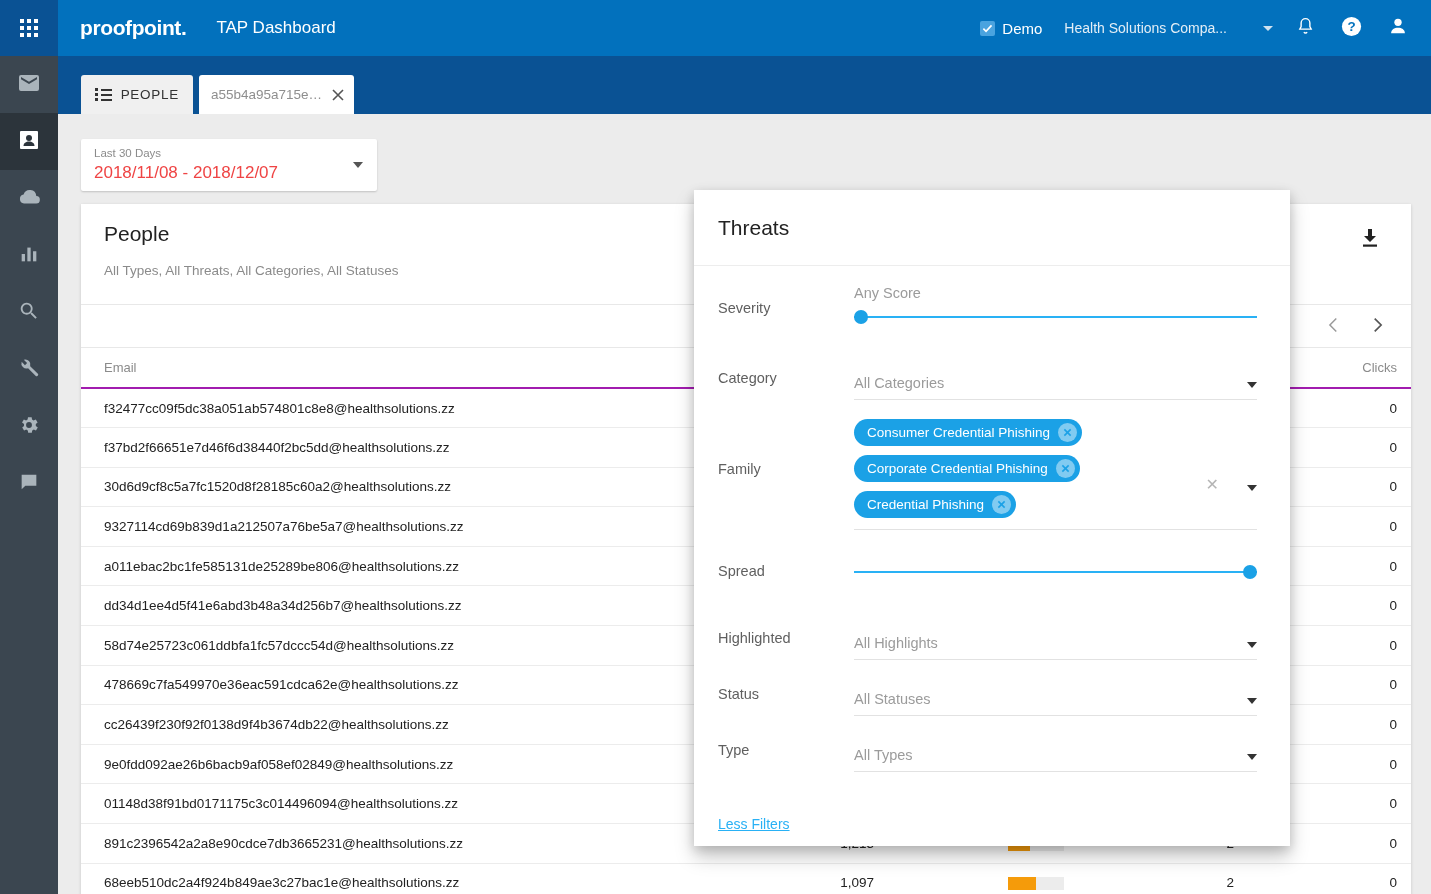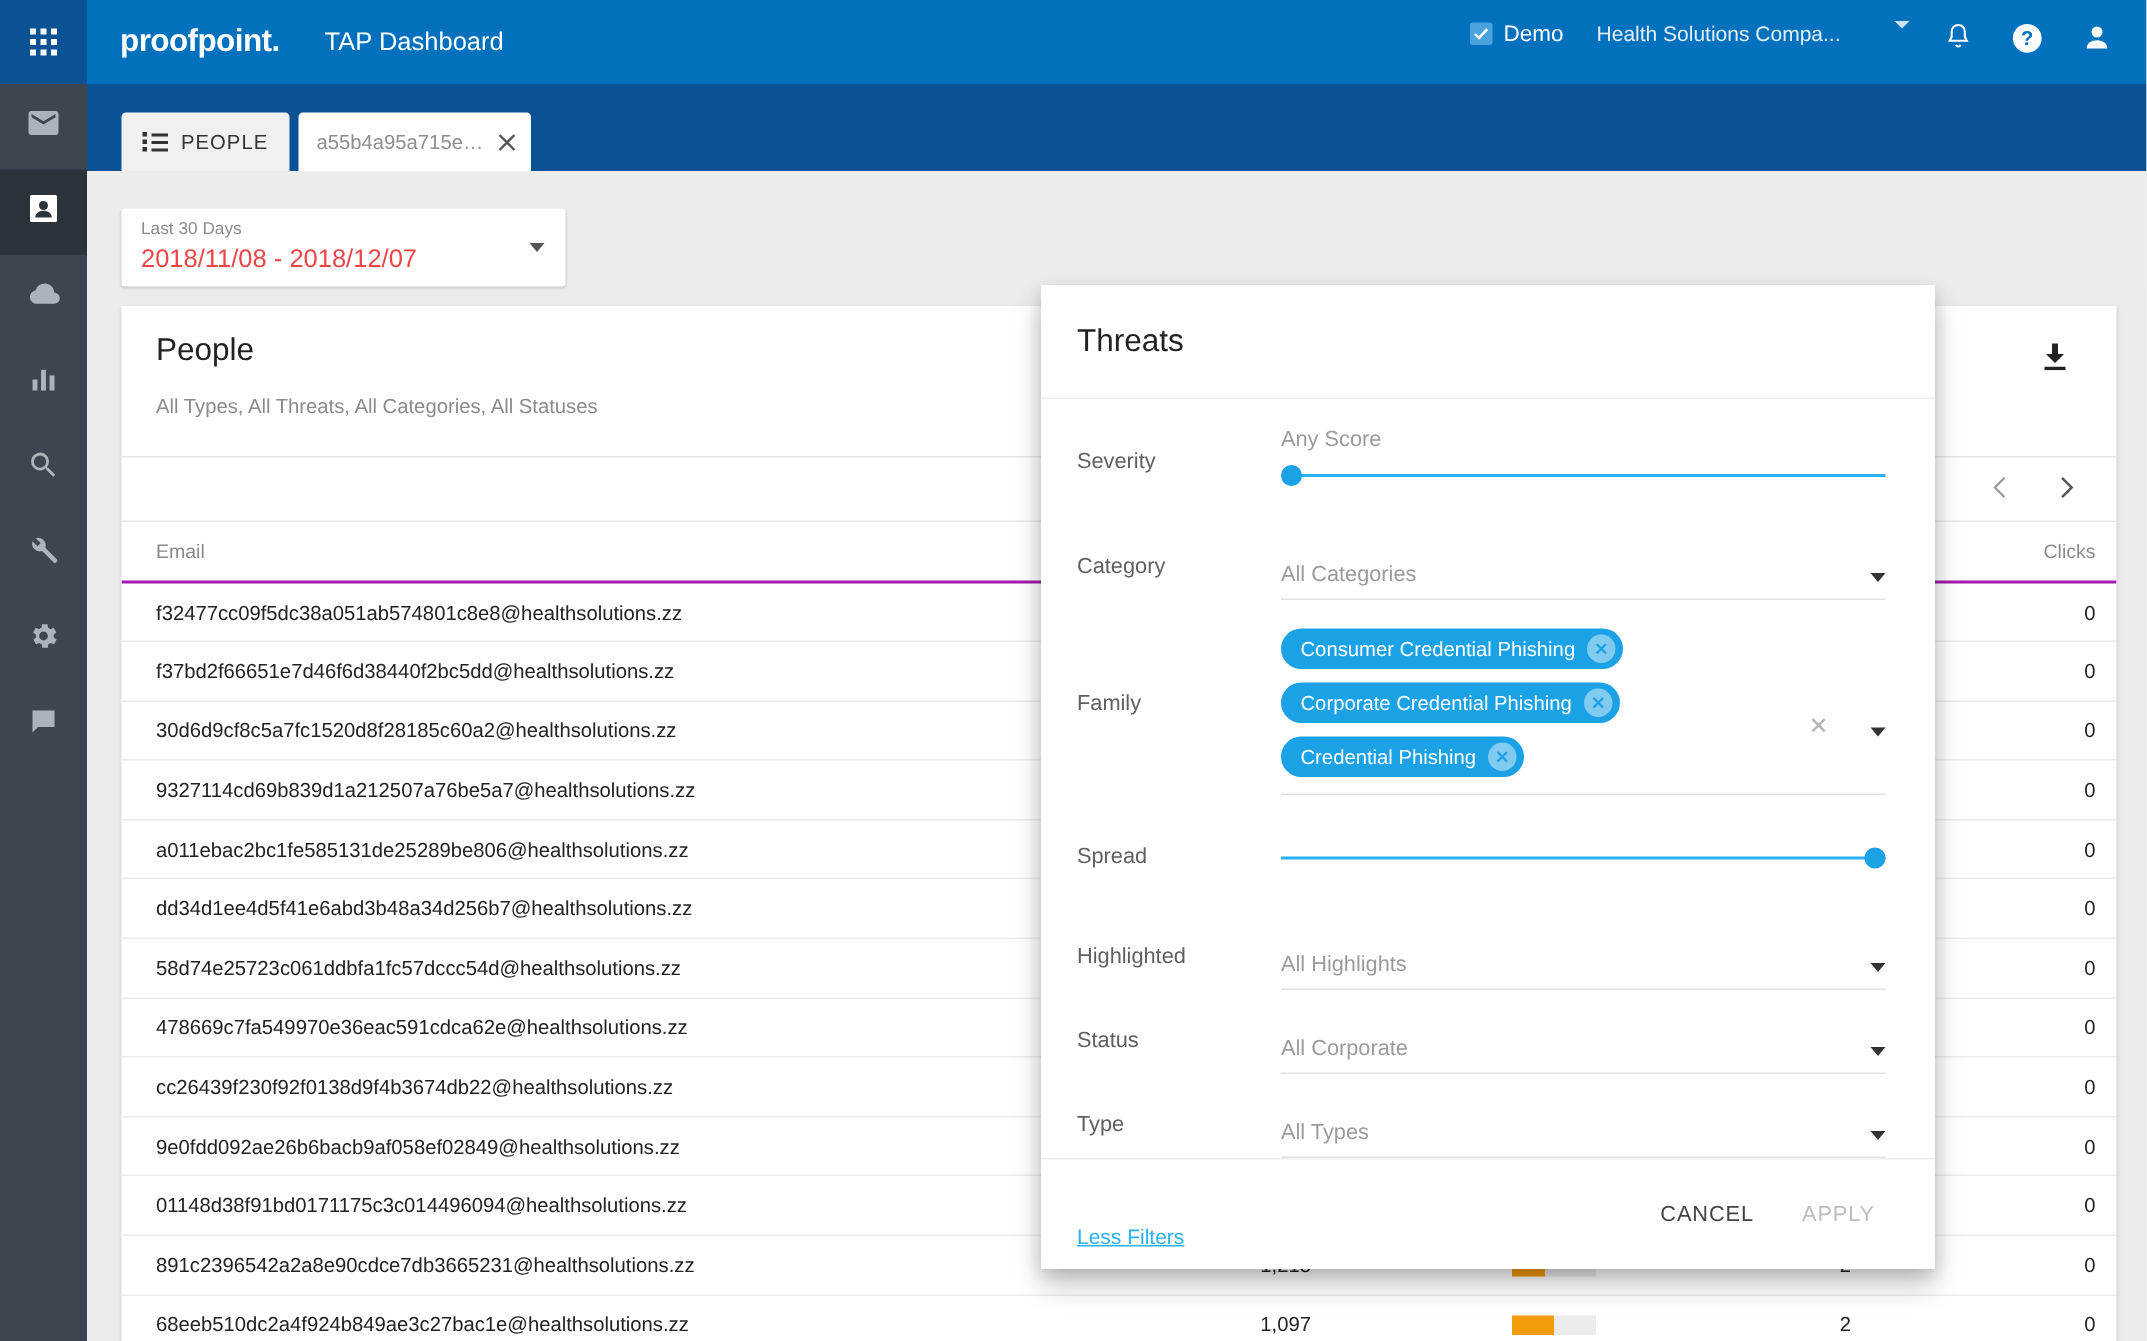--- a/index.html
+++ b/index.html
@@ -34,21 +34,21 @@
   
   #header {
     position: absolute; left: 58px; top: 0; right: 0; height: 56px;
     background: #0271bd; display: flex; align-items: center; z-index: 30;
   }
   #logo {
     color: #fff; font-size: 21px; font-weight: bold; letter-spacing: -0.4px;
     margin-left: 22px;
   }
   #app-title { color: #fff; font-size: 17px; margin-left: 30px; font-weight: 400; }
-  #header-right { margin-left: auto; display: flex; align-items: flex-start; padding-right: 18px; }
+  #header-right { margin-left: auto; display: flex; align-items: center; padding-right: 18px; }
   .demo-wrap { display: flex; align-items: center; margin-right: 22px; cursor: pointer; }
   .cbx {
     width: 15px; height: 15px; background: #4aa3df; border-radius: 2px;
     display: flex; align-items: center; justify-content: center; margin-right: 7px;
   }
   .cbx svg { display: block; }
   .demo-label { color: #fff; font-size: 15px; }
   #tenant { color: #e3eef6; font-size: 14px; max-width: 170px;
             overflow: hidden; white-space: nowrap; text-overflow: ellipsis; }
   .caret-white {
@@ -612,38 +612,34 @@
             <span class="fplace">All Highlights</span>
           </div>
           <span class="sel-caret"></span>
         </div>
       </div>
 
       <div class="frow" style="height:56px;">
         <div class="flabel">Status</div>
         <div class="fctl">
           <div class="sel-row uline">
-            <span class="fplace">All Corporate</span>
+            <span class="fplace">All Statuses</span>
           </div>
           <span class="sel-caret"></span>
         </div>
       </div>
 
       <div class="frow" style="height:56px;">
         <div class="flabel">Type</div>
         <div class="fctl">
           <div class="sel-row uline">
             <span class="fplace">All Types</span>
           </div>
           <span class="sel-caret"></span>
         </div>
       </div>
     </div>
 
     <a id="less-filters">Less Filters</a>
 
-    <div id="modal-foot">
-      <span class="mbtn" id="btn-cancel">CANCEL</span>
-      <span class="mbtn" id="btn-apply">APPLY</span>
-    </div>
   </div>
 
 </div>
 
 </body></html>

